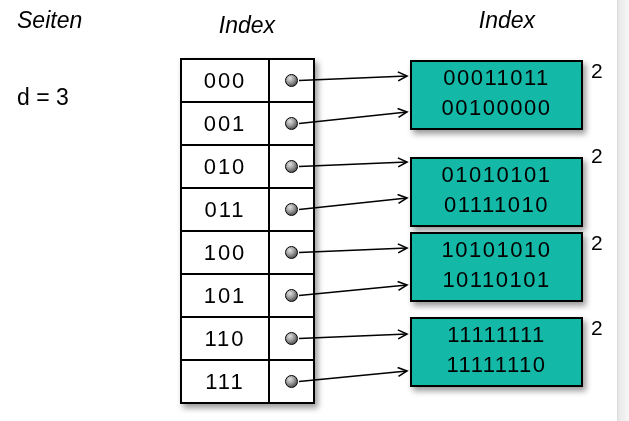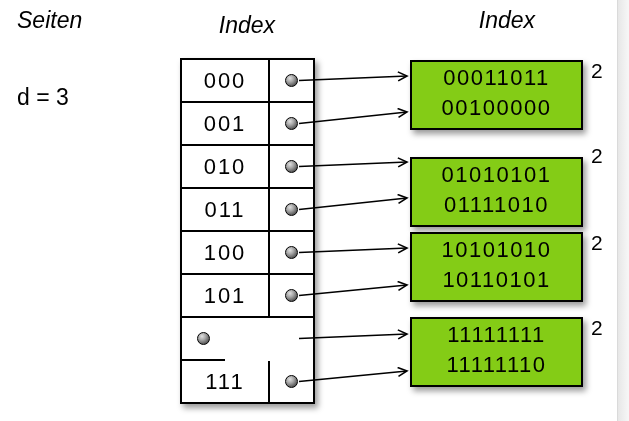--- a/index.html
+++ b/index.html
@@ -60,21 +60,21 @@
     border: 1.5px solid #000;
     box-sizing: border-box;
     background: radial-gradient(circle at 36% 30%, #e0e0e0 0%, #a8a8a8 35%, #5d5d5d 72%, #383838 100%);
   }
   
   .page {
     position: absolute;
     left: 410px;
     width: 173px; height: 70px;
     border: 2px solid #000;
-    background: #84cc16;
+    background: #14b8a6;
     box-shadow: 3px 4px 6px rgba(0,0,0,0.40);
     box-sizing: border-box;
   }
   .pline {
     margin-top: 2px;
     line-height: 28px;
     text-align: center;
     font-size: 22px;
     letter-spacing: 1.5px;
     white-space: nowrap;
@@ -136,20 +136,21 @@
           <span class="dot"></span>
         </div>
     </div>
     <div class="index-row">
       <div class="val">101</div>
       <div class="ptr">
           <span class="dot"></span>
         </div>
     </div>
     <div class="index-row">
+      <div class="val">110</div>
       <div class="ptr">
           <span class="dot"></span>
         </div>
     </div>
     <div class="index-row last">
       <div class="val">111</div>
       <div class="ptr">
           <span class="dot"></span>
         </div>
     </div>

